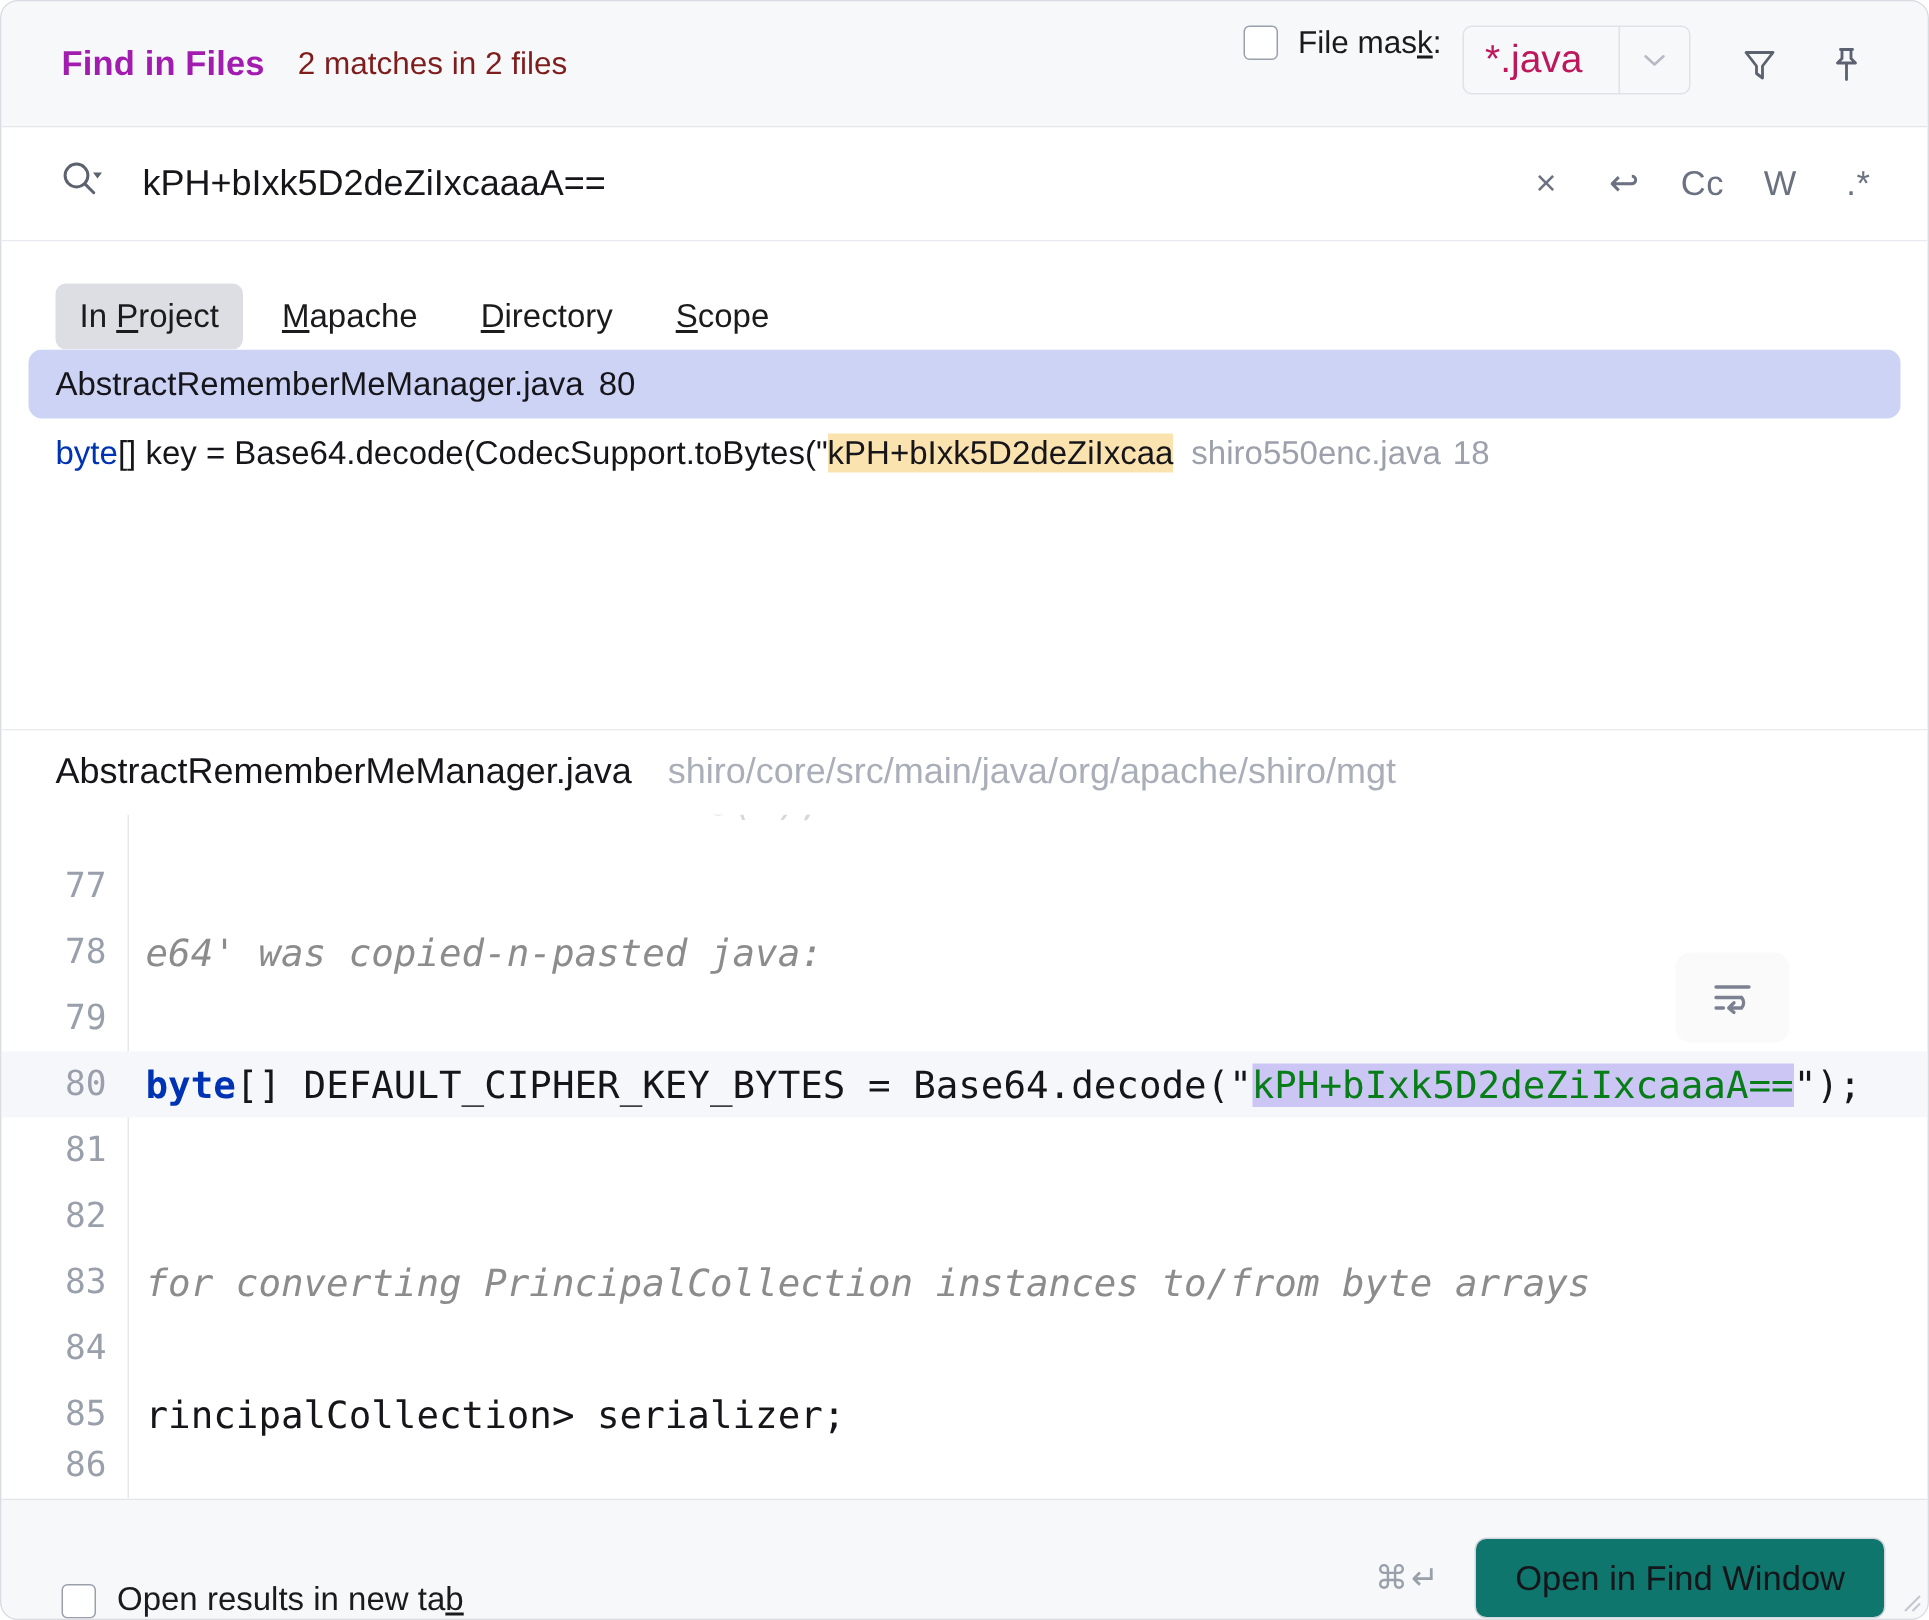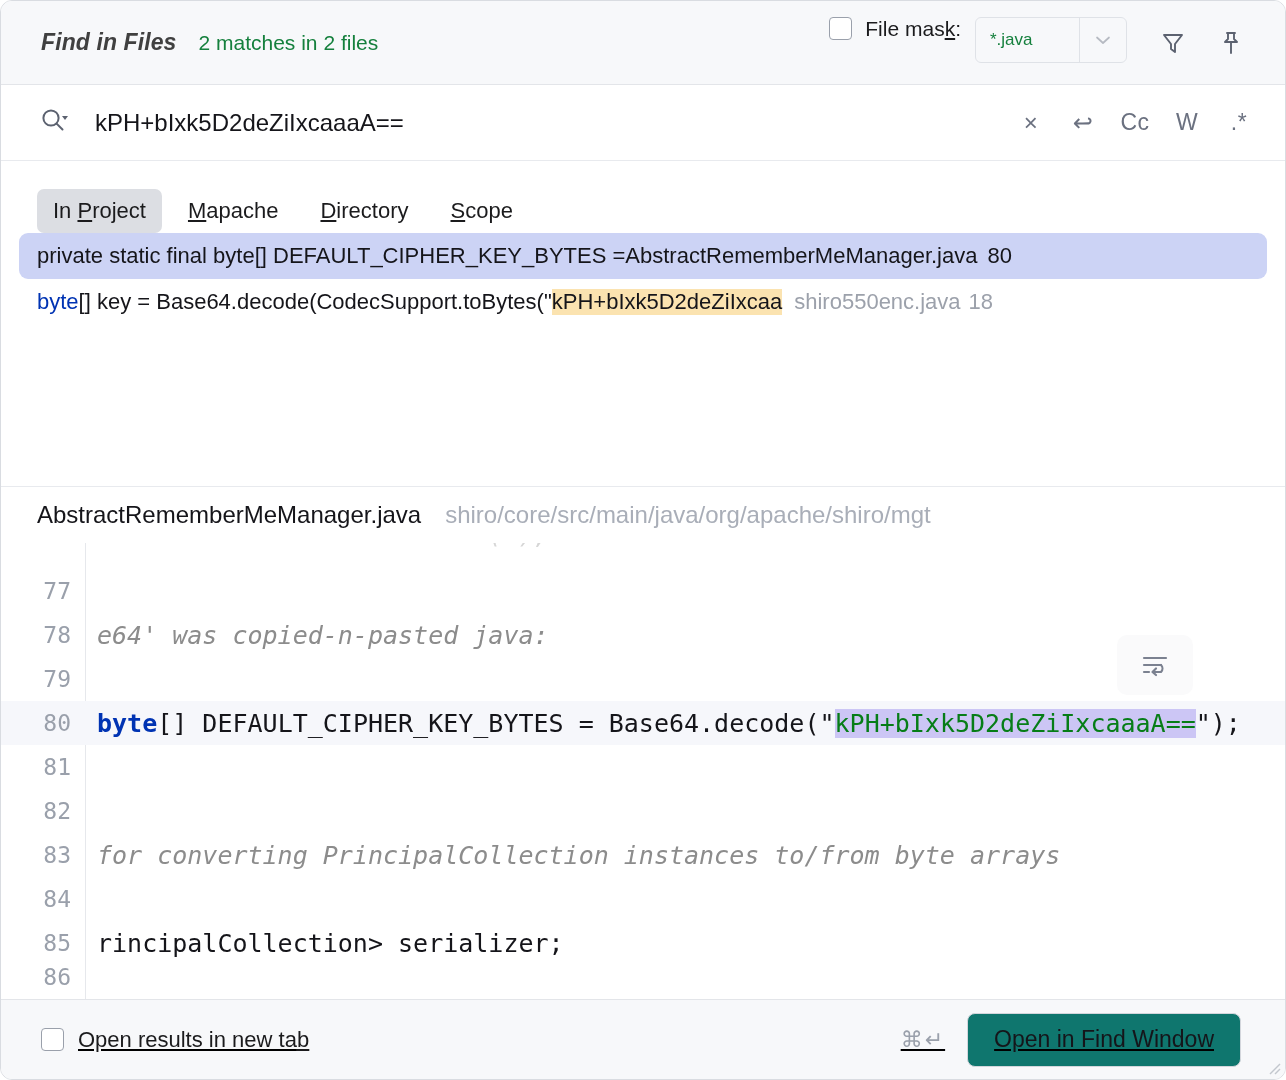--- a/index.html
+++ b/index.html
@@ -27,27 +27,26 @@
     flex: 0 0 84px;
     background: #f7f8fa;
     border-bottom: 1px solid #e3e5e9;
     display: flex;
     align-items: center;
     padding: 0 28px 0 40px;
   }
   .title {
     font-size: 23px;
     font-weight: bold;
-    color: #404040;
+    color: #a21caf;
     letter-spacing: .1px;
-    font-style: italic;
   }
   .matches {
     font-size: 21px;
-    color: #15803d;
+    color: #7f1d1d;
     margin-left: 22px;
   }
   .header-right {
     margin-left: auto;
     display: flex;
     align-items: flex-start;
     gap: 0;
   }
   .cb {
     width: 23px; height: 23px;
@@ -71,22 +70,22 @@
     height: 46px;
     border: 1.4px solid #dfe2e7;
     border-radius: 6px;
     background: #f7f8fa;
     overflow: hidden;
   }
   .mask-input {
     width: 104px;
     display: flex; align-items: center;
     padding-left: 14px;
-    font-size: 17px;
-    color: #15803d;
+    font-size: 26px;
+    color: #be185d;
     border-right: 1.4px solid #dfe2e7;
   }
   .mask-arrow {
     width: 46px;
     display: flex; align-items: center; justify-content: center;
   }
   .icon-btn {
     width: 52px; height: 52px;
     display: flex; align-items: center; justify-content: center;
   }
@@ -252,23 +251,22 @@
     z-index: 5;
   }
 
   
   .footer {
     height: 80px;
     flex: 0 0 80px;
     background: #f7f8fa;
     border-top: 1px solid #e3e5e9;
     display: flex;
-    align-items: center;
-    padding: 0 44px 0 40px;
-    text-decoration: underline;
+    align-items: flex-end;
+    padding: 0 28px 0 40px;
   }
   .foot-label {
     font-size: 22px;
     color: #1b1b1d;
     margin-left: 14px;
   }
   .foot-label u { text-decoration: underline; }
   .foot-right {
     margin-left: auto;
     display: flex;
@@ -359,21 +357,20 @@
   <div class="scoperow">
     <div class="tab active"><span>In </span><u>P</u><span>roject</span></div>
     <div class="tab"><span></span><u>M</u><span>apache</span></div>
     <div class="tab"><span></span><u>D</u><span>irectory</span></div>
     <div class="tab"><span></span><u>S</u><span>cope</span></div>
   </div>
 
   <div class="results">
 
     <div class="result-row selected">
-      <span class="r-code">private static final byte[] DEFAULT_CIPHER_KEY_BYTES = </span>
       <span class="r-file-dark">AbstractRememberMeManager.java</span>
       <span class="r-file-dark" style="margin-left:10px">80</span>
     </div>
 
     <div class="result-row">
       <span class="r-kw">byte</span>
       <span class="r-code">[] key = Base64.decode(CodecSupport.toBytes("</span>
       <span class="r-hl">kPH+bIxk5D2deZiIxcaa</span>
       <span class="r-file">shiro550enc.java</span>
       <span class="r-file" style="margin-left:8px">18</span>

